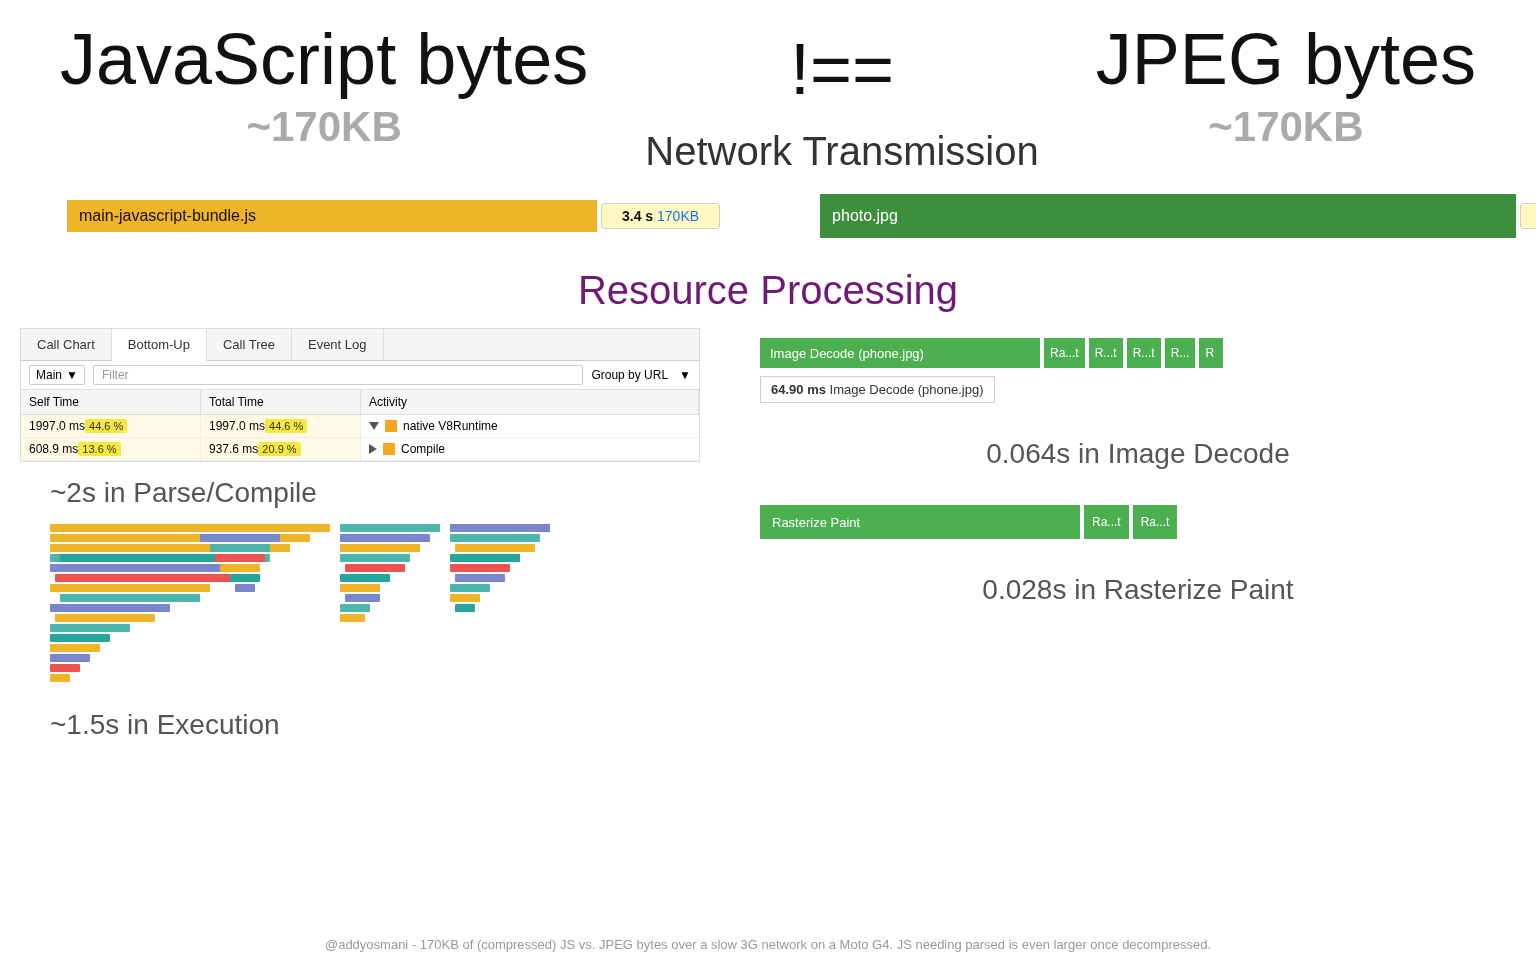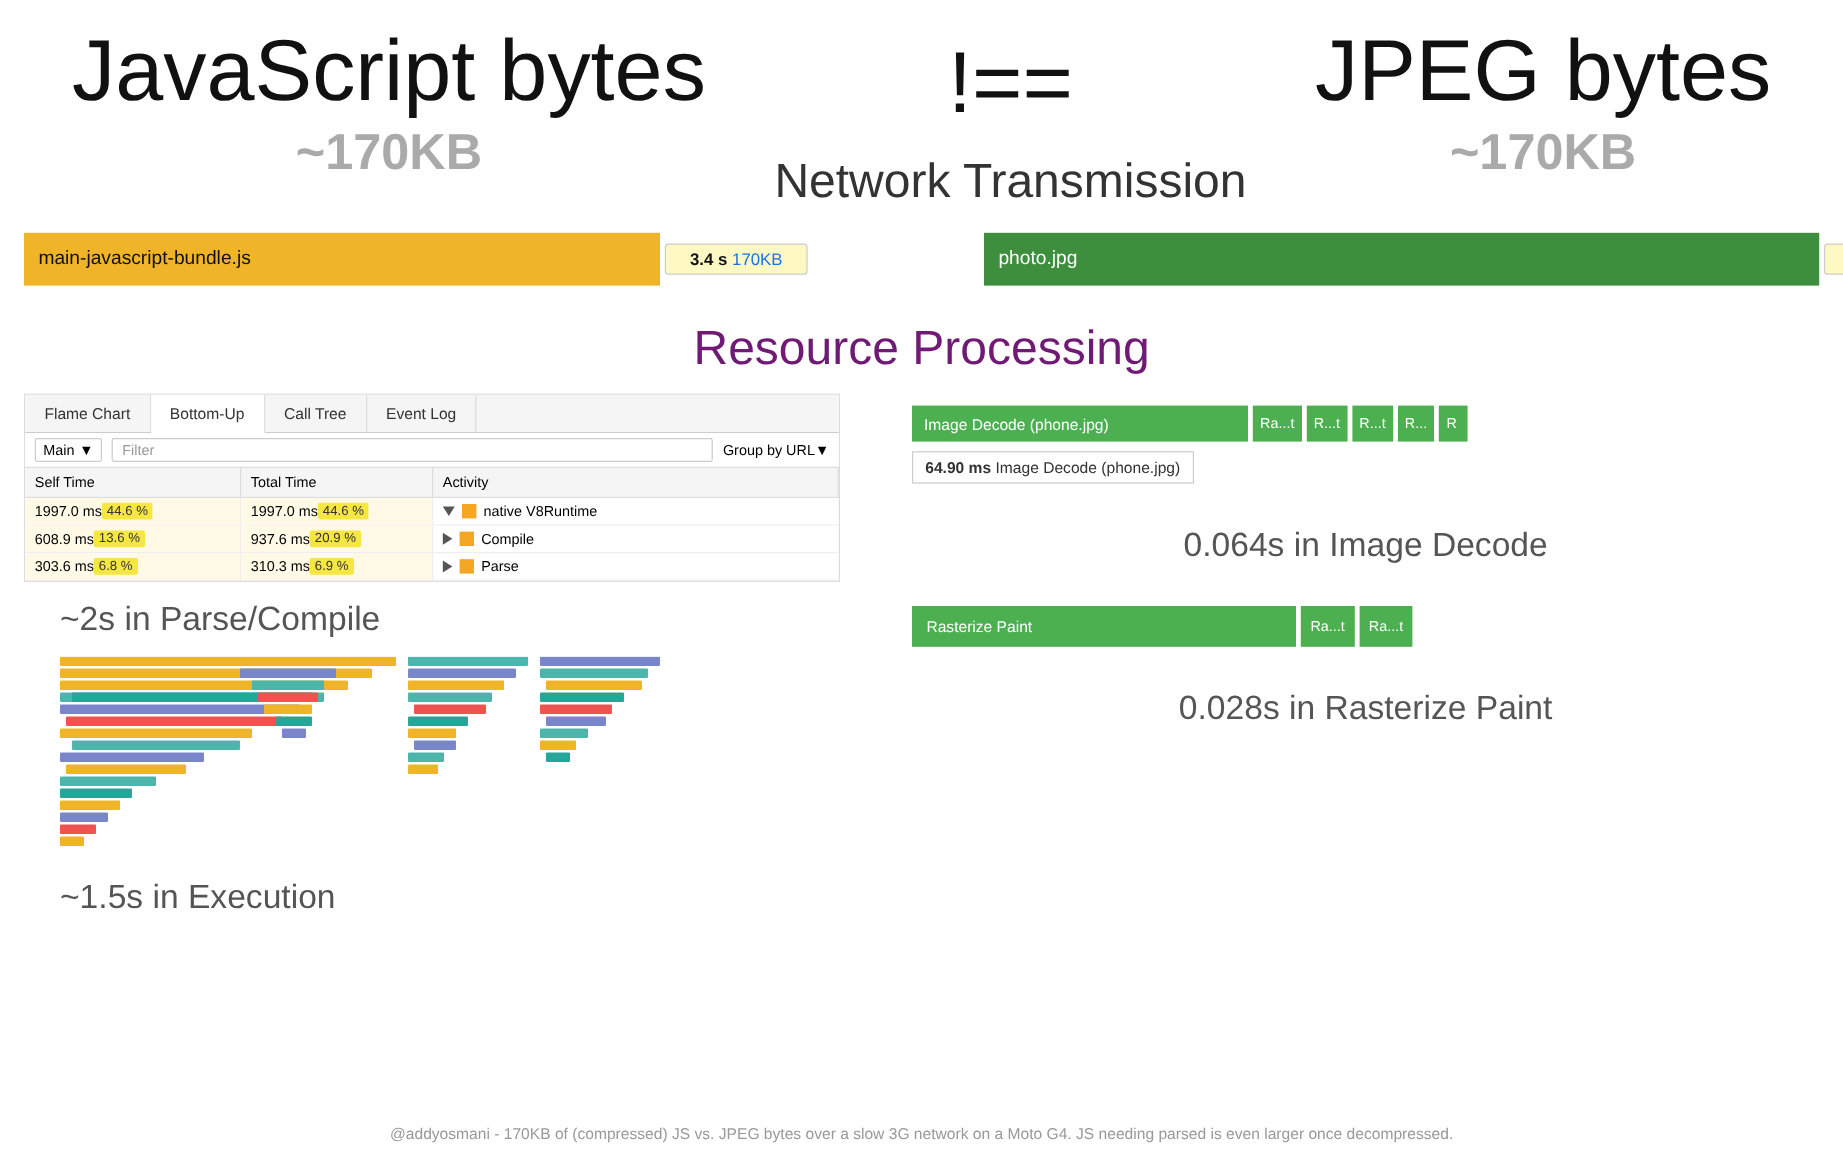--- a/index.html
+++ b/index.html
@@ -80,30 +80,31 @@
     .network-bar-right {
       flex: 0 0 760px;
       margin-left: 60px;
       display: flex;
       align-items: center;
       position: relative;
     }
 
     .bar-js {
       background: #f0b429;
-      height: 44px;
+      height: 32px;
       display: flex;
       align-items: center;
       padding-left: 12px;
       color: #111;
       font-size: 16px;
       font-weight: 500;
       white-space: nowrap;
       width: 530px;
       position: relative;
+      margin-left: 47px;
     }
 
     .bar-jpg {
       background: #3d8f3d;
       height: 44px;
       display: flex;
       align-items: center;
       padding-left: 12px;
       color: #fff;
       font-size: 16px;
@@ -201,21 +202,21 @@
       border-radius: 2px;
       padding: 2px 8px;
       font-size: 12px;
       color: #999;
       flex: 1;
     }
 
     .toolbar-group {
       display: flex;
       align-items: center;
-      gap: 0;
+      gap: 11px;
       font-size: 12px;
       margin-left: auto;
     }
 
     .devtools-header {
       display: grid;
       grid-template-columns: 180px 160px 1fr;
       border-bottom: 1px solid #ddd;
       background: #f5f5f5;
       font-weight: 500;
@@ -474,21 +475,21 @@
 
 <div class="section-label">Resource Processing</div>
 
 <div class="resource-processing-section">
 
   <div style="width: 700px;">
 
     <div class="devtools-panel">
 
       <div class="devtools-tabs">
-        <div class="devtools-tab">Flame Chart</div>
+        <div class="devtools-tab">Call Chart</div>
         <div class="devtools-tab active">Bottom-Up</div>
         <div class="devtools-tab">Call Tree</div>
         <div class="devtools-tab">Event Log</div>
       </div>
 
       <div class="devtools-toolbar">
         <div class="toolbar-select">
           <span>Main</span>
           <span>▼</span>
         </div>
@@ -532,35 +533,20 @@
           <span>937.6 ms</span>
           <span class="pct-badge">20.9 %</span>
         </div>
         <div class="activity-cell">
           <span class="triangle-right"></span>
           <span class="color-square" style="background:#f5a623;"></span>
           <span>Compile</span>
         </div>
       </div>
 
-      <div class="devtools-row">
-        <div class="time-bar-cell devtools-cell yellow-bg">
-          <span>303.6 ms</span>
-          <span class="pct-badge">6.8 %</span>
-        </div>
-        <div class="time-bar-cell devtools-cell yellow-bg">
-          <span>310.3 ms</span>
-          <span class="pct-badge">6.9 %</span>
-        </div>
-        <div class="activity-cell">
-          <span class="triangle-right"></span>
-          <span class="color-square" style="background:#f5a623;"></span>
-          <span>Parse</span>
-        </div>
-      </div>
     </div>
 
     <div class="label-text">~2s in Parse/Compile</div>
 
     <div class="flame-chart-area">
       <div style="width:280px; height:160px; position:relative; overflow:hidden;">
         <svg width="280" height="160">
 
           <rect x="0" y="0" width="280" height="8" fill="#f0b429" rx="1"></rect>
           <rect x="0" y="10" width="260" height="8" fill="#f0b429" rx="1"></rect>

